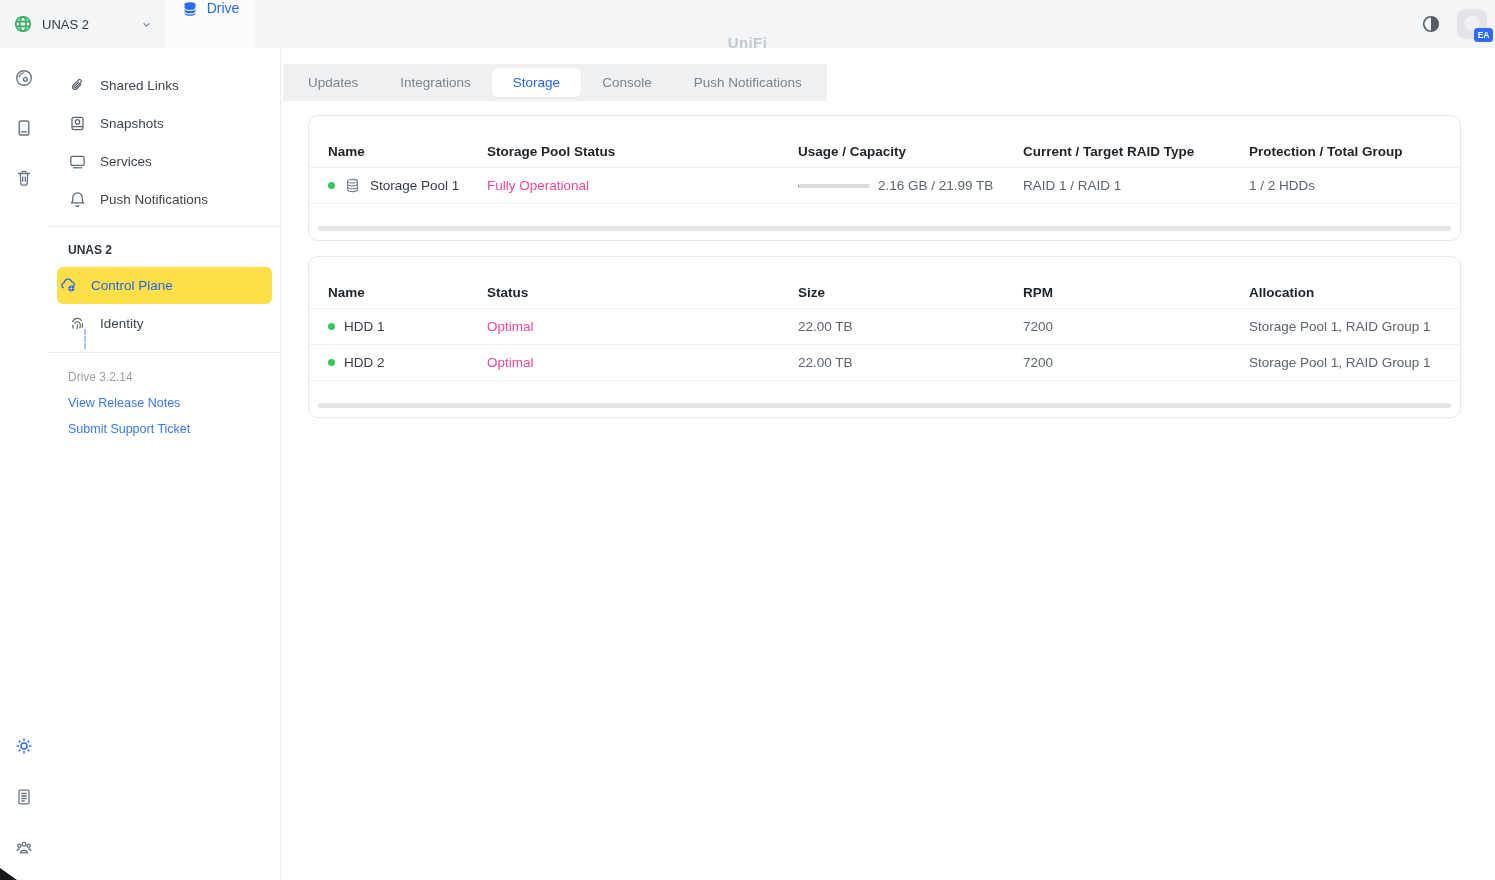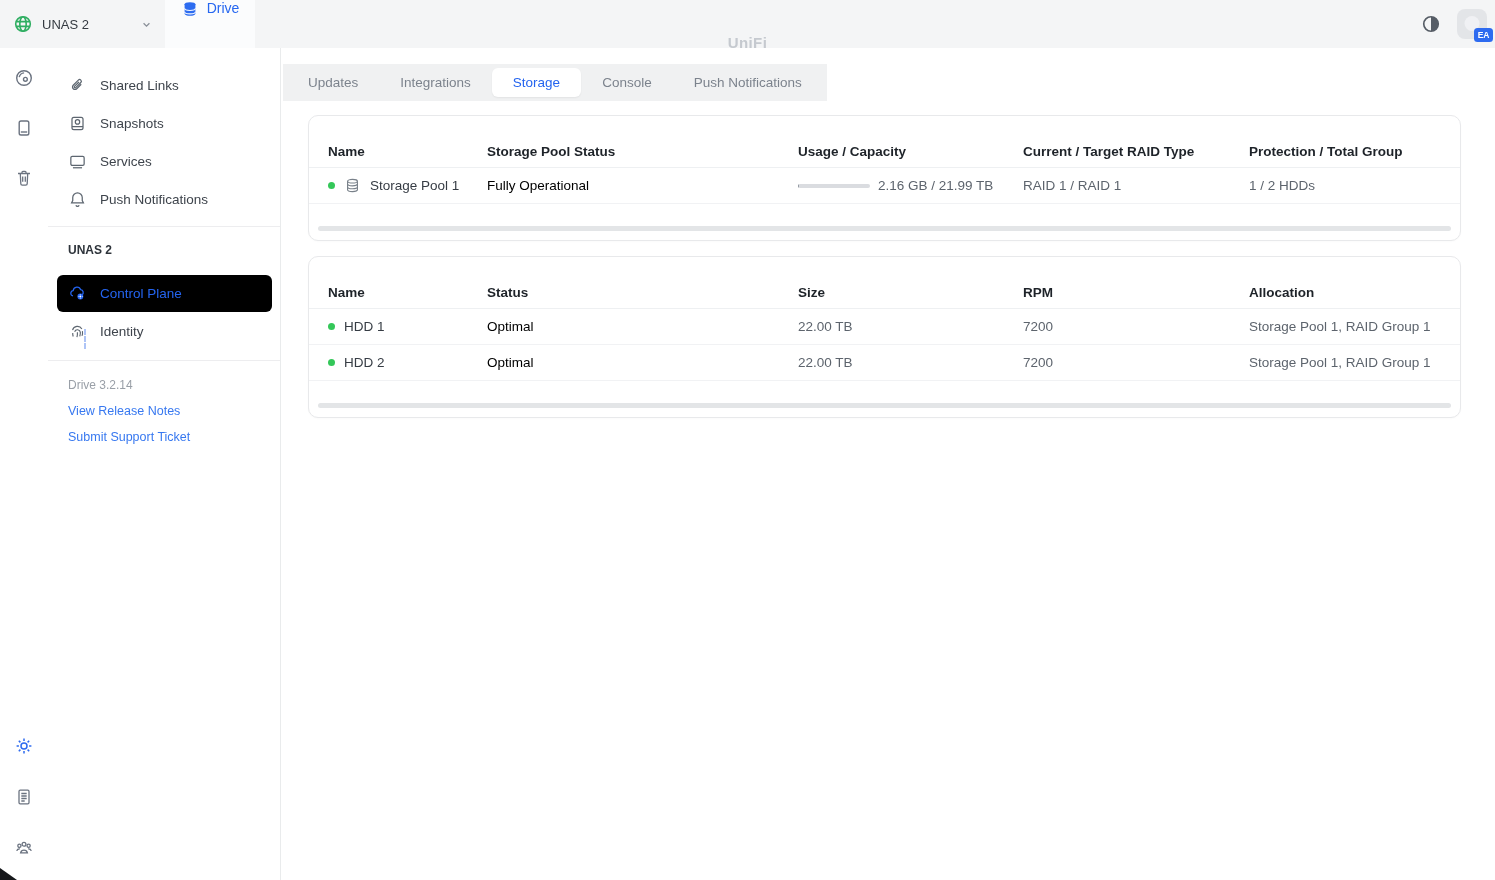--- a/index.html
+++ b/index.html
@@ -37,22 +37,22 @@
 
   
   .sidebar { position:fixed; left:48px; top:48px; bottom:0; width:233px;
     background:#fff; border-right:1px solid #e9ebec; padding-top:18px; }
   .side-item { height:38px; display:flex; align-items:center; gap:13px;
     padding-left:20px; font-size:13.5px; color:#3e444c; cursor:pointer; }
   .side-item .ic { width:19px; height:19px; color:#5d6670; display:flex; flex:none; }
   .side-divider { height:1px; background:#ededef; margin:8px 0; }
   .side-section-title { font-size:12px; font-weight:700; color:#2e343b;
     padding:8px 0 8px 20px; }
-  .side-item.active { margin:10px 8px 0 9px; height:37px; border-radius:6px;
-    background:#000000; padding-left:11px; color:#2464ef; font-weight:500; }
+  .side-item.active { margin:2px 8px 0 9px; height:37px; border-radius:6px;
+    background:#fde047; padding-left:2px; color:#2464ef; font-weight:500; }
   .side-item.active .ic { color:#2464ef; }
   .connector { position:absolute; left:36px; top:281px; height:20px;
     border-left:2px dashed #aec4f6; }
   .version { font-size:12px; color:#999fa7; padding-left:20px; margin-top:17px; }
   .side-link { display:block; font-size:12.5px; font-weight:500; color:#3778f0;
     padding-left:20px; margin-top:12px; cursor:pointer; text-decoration:none; }
 
   
   .main { margin-left:281px; padding-top:16px; }
   .tabstrip { display:inline-flex; background:#f0f1f2; border-radius:0;
@@ -68,21 +68,21 @@
   .card + .card { margin-top:15px; }
   .grid { display:grid; grid-template-columns:159px 311px 225px 226px 1fr;
     padding-left:19px; padding-right:12px; align-items:center; }
   .thead { height:32px; font-size:13.5px; font-weight:700; color:#1e2329;
     border-bottom:1px solid #eef0f2; }
   .trow { height:36px; font-size:13.5px; color:#5d646d;
     border-bottom:1px solid #f1f2f4; cursor:pointer; }
   .name-cell { display:flex; align-items:center; gap:9px; color:#363c44; }
   .dot { width:7px; height:7px; border-radius:50%; background:#34c759; flex:none; }
   .pool-ic { width:17px; height:17px; color:#79818a; display:flex; flex:none; }
-  .status-green { color:#000000; }
+  .status-green { color:#ec4899; }
   .usage-cell { display:flex; align-items:center; gap:8px; }
   .usage-bar { width:72px; height:4px; border-radius:2px; background:#dadce0; position:relative; overflow:hidden; }
   .usage-bar .fill { position:absolute; left:0; top:0; bottom:0; background:#8b929b; }
   .hscroll { height:5px; background:#e3e5e7; border-radius:3px; margin:22px 9px 0 9px; cursor:pointer; }
 
   .cursor { position:fixed; left:0; bottom:0; z-index:50; }
   svg { display:block; }
 </style>
 </head>
 <body>

